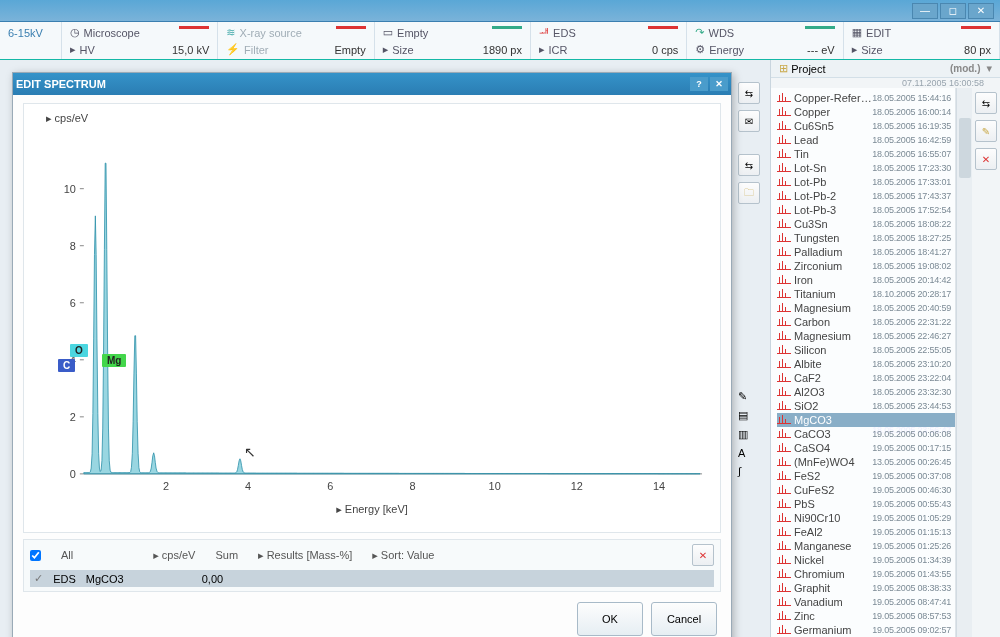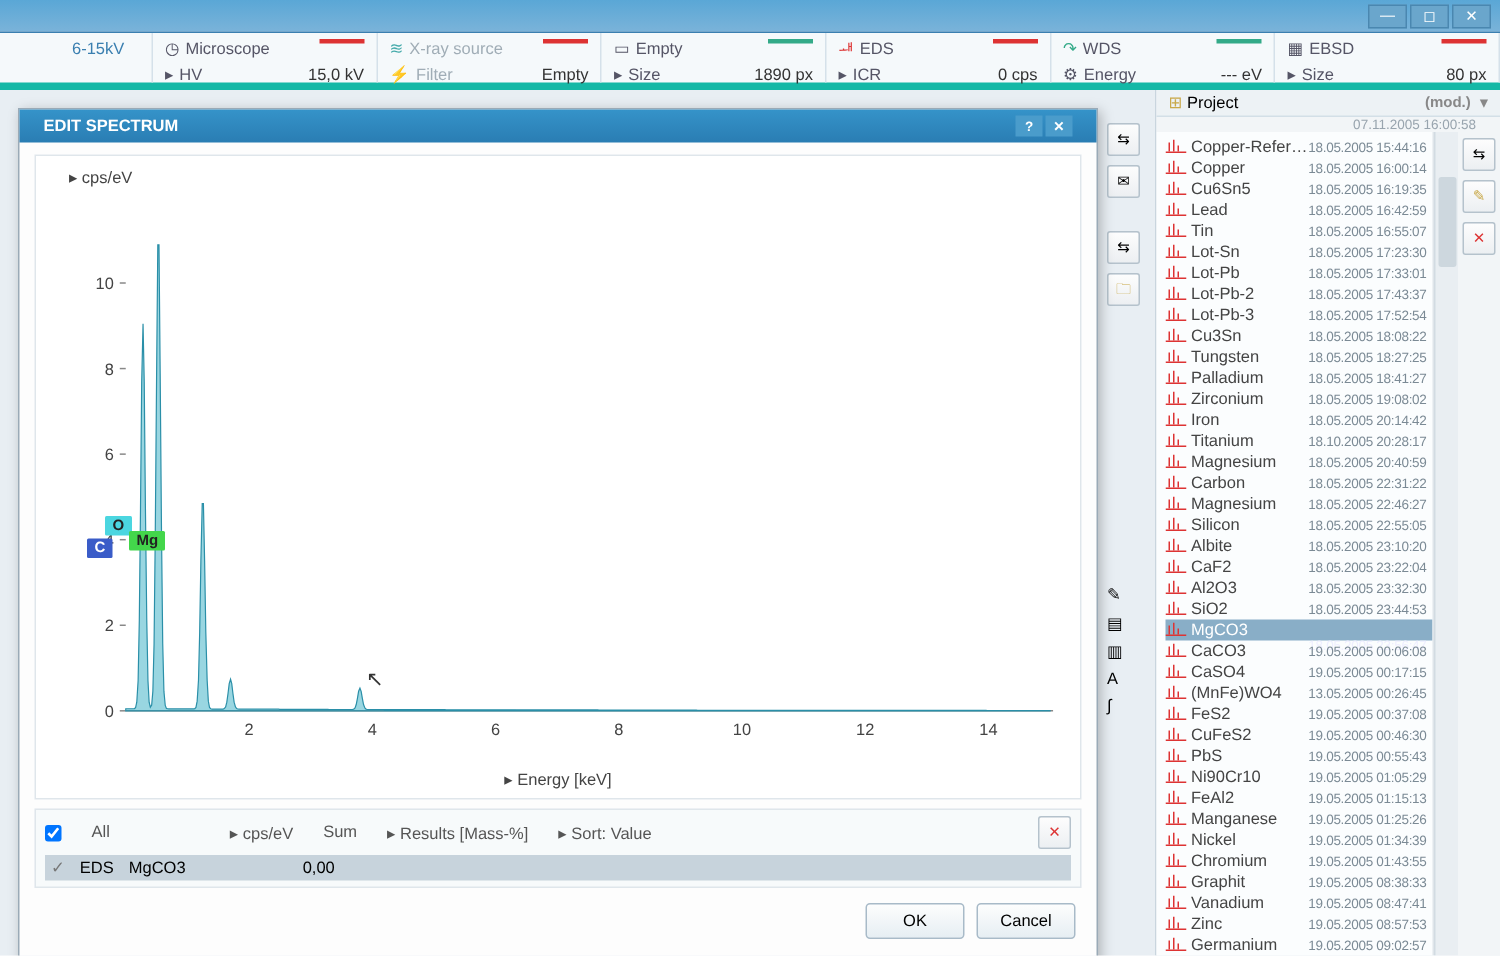--- a/index.html
+++ b/index.html
@@ -1,46 +1,46 @@
 <!DOCTYPE html>
 <html><head>
 <meta charset="utf-8">
 <style>
 * { margin:0; padding:0; box-sizing:border-box; font-family:"Segoe UI",Tahoma,sans-serif; font-size:11px; }
 body { width:1000px; height:637px; background:#e8eef3; overflow:hidden; position:relative; }
 .titlebar { height:22px; background:linear-gradient(#5aa7d6,#7ab3d9); display:flex; justify-content:flex-end; align-items:center; padding-right:6px; gap:2px; border-bottom:1px solid #3a7fb0; }
 .titlebar .winbtn { width:26px; height:16px; background:#6aa6cc; border:1px solid #4a87b0; color:#fff; display:flex; align-items:center; justify-content:center; font-size:10px; cursor:pointer; }
-.ribbon { height:38px; display:flex; background:#f5f9fb; border-bottom:5px solid #14b8a6;padding-left:40px; }
+.ribbon { height:38px; display:flex; background:#f5f9fb; border-bottom:1px solid #14b8a6; }
 .ribbon .cell { flex:1; border-right:1px solid #d5e1ea; padding:2px 8px; position:relative; }
 .ribbon .cell.narrow { flex:0 0 62px; }
 .ribbon .row { display:flex; align-items:center; gap:4px; height:17px; color:#556; }
 .ribbon .row.top { font-size:11px; }
 .ribbon .row .val { color:#333; font-weight:500; margin-left:auto; }
 .ribbon .bar { position:absolute; top:4px; right:8px; width:30px; height:3px; }
 .ribbon .bar.red{background:#d33;} .ribbon .bar.green{background:#3a8;}
 .main { position:absolute; top:60px; left:0; right:0; bottom:0; display:flex; }
 .leftarea { flex:1; position:relative; padding:20px 12px 0 12px; }
 .modal { position:absolute; top:12px; left:12px; width:720px; background:#fdfdfd; border:1px solid #9aaab7; box-shadow:2px 2px 8px rgba(0,0,0,.25); z-index:50; }
-.modal-titlebar { height:22px; background:linear-gradient(#3593c9,#2a7db3); color:#fff; display:flex; align-items:center; padding:0 16px; font-size:10px; font-weight:600; }
+.modal-titlebar { height:22px; background:linear-gradient(#3593c9,#2a7db3); color:#fff; display:flex; align-items:center; padding:0 3px; font-size:10px; font-weight:600; }
 .modal-titlebar .sp{margin-left:auto;} .modal-titlebar .mb{width:18px;height:14px;margin-left:2px;background:#4a9ccb;display:flex;align-items:center;justify-content:center;font-size:9px;cursor:pointer;}
 .modal-body { padding:8px 10px; }
 .chart-wrap { position:relative; height:430px; border:1px solid #dfe6eb; background:#fff; margin-bottom:6px; }
 .ylabel { position:absolute; top:8px; left:22px; font-size:11px; color:#444; }
-.xlabel { position:absolute; bottom:6px; left:50%; transform:translateX(-50%); font-size:11px; color:#444; }
+.xlabel { position:absolute; bottom:16px; left:50%; transform:translateX(-50%); font-size:11px; color:#444; }
 .chart-svg { position:absolute; top:24px; left:32px; right:8px; bottom:28px; }
 .peak-label { position:absolute; padding:1px 5px; font-size:10px; font-weight:600; border-radius:1px; }
 .peak-label.c { background:#3a5cc8; color:#fff; }
 .peak-label.o { background:#4bd6e0; color:#222; }
 .peak-label.mg{ background:#43d64b; color:#222; }
 .cursor-arrow { position:absolute; top:340px; left:220px; font-size:14px; color:#333; }
 .legendbar { border:1px solid #dfe6eb; background:#f7fafb; padding:4px 6px; margin-bottom:4px; }
 .legendbar .hdr { display:flex; gap:20px; align-items:center; color:#555; }
 .legendbar .row2 { display:flex; gap:10px; align-items:center; background:#c7d3dc; margin-top:4px; padding:2px 4px; }
 .modal-buttons { display:flex; justify-content:flex-end; gap:8px; padding:6px 4px 10px 4px; }
-.modal-buttons button { width:66px; height:24px; background:linear-gradient(#fdfdfd,#e6eef3); border:1px solid #a8bac8; border-radius:3px; cursor:pointer; }
+.modal-buttons button { width:66px; height:34px; background:linear-gradient(#fdfdfd,#e6eef3); border:1px solid #a8bac8; border-radius:3px; cursor:pointer; }
 .side-icons { position:absolute; top:22px; left:738px; width:24px; display:flex; flex-direction:column; gap:6px; }
 .side-icons .sbtn, .rs-btn, .proj-btn { width:22px; height:22px; background:linear-gradient(#fdfdfd,#eceff2); border:1px solid #b5c2cc; border-radius:2px; display:flex; align-items:center; justify-content:center; font-size:10px; cursor:pointer; }
 .side-icons2 { position:absolute; top:330px; left:738px; width:24px; display:flex; flex-direction:column; gap:6px; }
 .rightcol { width:230px; display:flex; flex-direction:column; border-left:1px solid #c9d5de; background:#f7f9fb; }
 .proj-header { height:20px; display:flex; align-items:center; padding:2px 8px; background:#edf2f5; border-bottom:1px solid #d3dfe7; }
 .proj-header .mod { color:#888; margin-left:auto; font-size:10px;font-weight:bold; }
 .proj-sub { height:14px; text-align:right; padding:0 16px; color:#98a4ae; font-size:9px; background:#f2f5f7; }
 .proj-body { flex:1; display:flex; }
 .proj-list { flex:1; overflow:hidden; padding:3px 0 0 6px; background:#fbfdfe; border-right:1px solid #dfe5ea; }
 .proj-item { display:flex; align-items:center; height:14px; font-size:10px; color:#444; white-space:nowrap;}
@@ -125,21 +125,21 @@
     <div class="row">
         <span>⚙</span>
         <span>Energy</span>
         <span class="val"><span>---</span> <span>eV</span></span>
       </div>
   </div>
   <div class="cell">
     <span class="bar red"></span>
     <div class="row top">
         <span>▦</span>
-        <span>EBSD</span>
+        <span>EDIT</span>
       </div>
     <div class="row">
         <span>▸</span>
         <span>Size</span>
         <span class="val"><span>80</span> <span>px</span></span>
       </div>
   </div>
 </div>
 
 <div class="main">
@@ -175,21 +175,21 @@
               <text x="358.6666666666667" y="364" text-anchor="middle" font-size="11" fill="#444">8</text>
               <text x="441.3333333333333" y="364" text-anchor="middle" font-size="11" fill="#444">10</text>
               <text x="524" y="364" text-anchor="middle" font-size="11" fill="#444">12</text>
               <text x="606.6666666666666" y="364" text-anchor="middle" font-size="11" fill="#444">14</text>
               <line x1="28" x2="650" y1="348" y2="348" stroke="#888"></line>
               <path d="M 28 348 L 28.0 346.6 L 28.8 346.6 L 29.7 346.6 L 30.5 346.6 L 31.3 346.6 L 32.1 346.6 L 33.0 346.6 L 33.8 346.5 L 34.6 345.9 L 35.4 342.2 L 36.3 327.7 L 37.1 287.2 L 37.9 212.2 L 38.7 127.3 L 39.6 88.4 L 40.4 127.3 L 41.2 212.2 L 42.1 287.2 L 42.9 327.7 L 43.7 342.2 L 44.5 345.6 L 45.4 344.2 L 46.2 334.7 L 47.0 302.8 L 47.8 229.8 L 48.7 122.1 L 49.5 35.4 L 50.3 35.4 L 51.1 122.1 L 52.0 229.8 L 52.8 302.8 L 53.6 334.8 L 54.5 344.4 L 55.3 346.4 L 56.1 346.6 L 56.9 346.7 L 57.8 346.7 L 58.6 346.7 L 59.4 346.7 L 60.2 346.7 L 61.1 346.7 L 61.9 346.7 L 62.7 346.7 L 63.5 346.7 L 64.4 346.7 L 65.2 346.7 L 66.0 346.7 L 66.9 346.7 L 67.7 346.7 L 68.5 346.7 L 69.3 346.7 L 70.2 346.7 L 71.0 346.7 L 71.8 346.7 L 72.6 346.7 L 73.5 346.7 L 74.3 346.6 L 75.1 345.7 L 75.9 341.5 L 76.8 327.3 L 77.6 295.0 L 78.4 247.4 L 79.3 209.0 L 80.1 209.0 L 80.9 247.4 L 81.7 295.1 L 82.6 327.4 L 83.4 341.5 L 84.2 345.8 L 85.0 346.6 L 85.9 346.8 L 86.7 346.8 L 87.5 346.8 L 88.3 346.8 L 89.2 346.8 L 90.0 346.8 L 90.8 346.8 L 91.7 346.8 L 92.5 346.8 L 93.3 346.8 L 94.1 346.5 L 95.0 345.4 L 95.8 342.2 L 96.6 336.4 L 97.4 329.8 L 98.3 326.8 L 99.1 329.8 L 99.9 336.4 L 100.7 342.2 L 101.6 345.4 L 102.4 346.5 L 103.2 346.8 L 104.1 346.9 L 104.9 346.9 L 105.7 346.9 L 106.5 346.9 L 107.4 346.9 L 108.2 346.9 L 109.0 346.9 L 109.8 346.9 L 110.7 346.9 L 111.5 346.9 L 112.3 346.9 L 113.1 346.9 L 114.0 346.9 L 114.8 346.9 L 115.6 346.9 L 116.5 346.9 L 117.3 346.9 L 118.1 346.9 L 118.9 346.9 L 119.8 346.9 L 120.6 346.9 L 121.4 346.9 L 122.2 346.9 L 123.1 346.9 L 123.9 346.9 L 124.7 346.9 L 125.5 346.9 L 126.4 346.9 L 127.2 346.9 L 128.0 346.9 L 128.9 346.9 L 129.7 346.9 L 130.5 346.9 L 131.3 347.0 L 132.2 347.0 L 133.0 347.0 L 133.8 347.0 L 134.6 347.0 L 135.5 347.0 L 136.3 347.0 L 137.1 347.0 L 137.9 347.0 L 138.8 347.0 L 139.6 347.0 L 140.4 347.0 L 141.3 347.0 L 142.1 347.0 L 142.9 347.0 L 143.7 347.0 L 144.6 347.0 L 145.4 347.0 L 146.2 347.0 L 147.0 347.0 L 147.9 347.0 L 148.7 347.0 L 149.5 347.0 L 150.3 347.0 L 151.2 347.0 L 152.0 347.0 L 152.8 347.0 L 153.7 347.0 L 154.5 347.0 L 155.3 347.0 L 156.1 347.0 L 157.0 347.0 L 157.8 347.0 L 158.6 347.0 L 159.4 347.0 L 160.3 347.0 L 161.1 347.0 L 161.9 347.0 L 162.7 347.0 L 163.6 347.0 L 164.4 347.1 L 165.2 347.1 L 166.1 347.1 L 166.9 347.1 L 167.7 347.1 L 168.5 347.1 L 169.4 347.1 L 170.2 347.1 L 171.0 347.1 L 171.8 347.1 L 172.7 347.1 L 173.5 347.1 L 174.3 347.1 L 175.1 347.1 L 176.0 347.1 L 176.8 347.1 L 177.6 347.1 L 178.5 347.1 L 179.3 347.1 L 180.1 347.1 L 180.9 346.9 L 181.8 346.0 L 182.6 343.8 L 183.4 339.6 L 184.2 334.9 L 185.1 332.8 L 185.9 334.9 L 186.7 339.6 L 187.5 343.8 L 188.4 346.1 L 189.2 346.9 L 190.0 347.1 L 190.9 347.1 L 191.7 347.1 L 192.5 347.1 L 193.3 347.1 L 194.2 347.1 L 195.0 347.1 L 195.8 347.1 L 196.6 347.1 L 197.5 347.1 L 198.3 347.1 L 199.1 347.1 L 199.9 347.1 L 200.8 347.1 L 201.6 347.2 L 202.4 347.2 L 203.3 347.2 L 204.1 347.2 L 204.9 347.2 L 205.7 347.2 L 206.6 347.2 L 207.4 347.2 L 208.2 347.2 L 209.0 347.2 L 209.9 347.2 L 210.7 347.2 L 211.5 347.2 L 212.3 347.2 L 213.2 347.2 L 214.0 347.2 L 214.8 347.2 L 215.7 347.2 L 216.5 347.2 L 217.3 347.2 L 218.1 347.2 L 219.0 347.2 L 219.8 347.2 L 220.6 347.2 L 221.4 347.2 L 222.3 347.2 L 223.1 347.2 L 223.9 347.2 L 224.7 347.2 L 225.6 347.2 L 226.4 347.2 L 227.2 347.2 L 228.1 347.2 L 228.9 347.2 L 229.7 347.2 L 230.5 347.2 L 231.4 347.2 L 232.2 347.2 L 233.0 347.2 L 233.8 347.2 L 234.7 347.2 L 235.5 347.2 L 236.3 347.2 L 237.1 347.2 L 238.0 347.2 L 238.8 347.2 L 239.6 347.2 L 240.5 347.2 L 241.3 347.2 L 242.1 347.2 L 242.9 347.3 L 243.8 347.3 L 244.6 347.3 L 245.4 347.3 L 246.2 347.3 L 247.1 347.3 L 247.9 347.3 L 248.7 347.3 L 249.5 347.3 L 250.4 347.3 L 251.2 347.3 L 252.0 347.3 L 252.9 347.3 L 253.7 347.3 L 254.5 347.3 L 255.3 347.3 L 256.2 347.3 L 257.0 347.3 L 257.8 347.3 L 258.6 347.3 L 259.5 347.3 L 260.3 347.3 L 261.1 347.3 L 261.9 347.3 L 262.8 347.3 L 263.6 347.3 L 264.4 347.3 L 265.3 347.3 L 266.1 347.3 L 266.9 347.3 L 267.7 347.3 L 268.6 347.3 L 269.4 347.3 L 270.2 347.3 L 271.0 347.3 L 271.9 347.3 L 272.7 347.3 L 273.5 347.3 L 274.3 347.3 L 275.2 347.3 L 276.0 347.3 L 276.8 347.3 L 277.7 347.3 L 278.5 347.3 L 279.3 347.3 L 280.1 347.3 L 281.0 347.3 L 281.8 347.3 L 282.6 347.3 L 283.4 347.3 L 284.3 347.3 L 285.1 347.3 L 285.9 347.3 L 286.7 347.3 L 287.6 347.3 L 288.4 347.3 L 289.2 347.3 L 290.1 347.4 L 290.9 347.4 L 291.7 347.4 L 292.5 347.4 L 293.4 347.4 L 294.2 347.4 L 295.0 347.4 L 295.8 347.4 L 296.7 347.4 L 297.5 347.4 L 298.3 347.4 L 299.1 347.4 L 300.0 347.4 L 300.8 347.4 L 301.6 347.4 L 302.5 347.4 L 303.3 347.4 L 304.1 347.4 L 304.9 347.4 L 305.8 347.4 L 306.6 347.4 L 307.4 347.4 L 308.2 347.4 L 309.1 347.4 L 309.9 347.4 L 310.7 347.4 L 311.5 347.4 L 312.4 347.4 L 313.2 347.4 L 314.0 347.4 L 314.9 347.4 L 315.7 347.4 L 316.5 347.4 L 317.3 347.4 L 318.2 347.4 L 319.0 347.4 L 319.8 347.4 L 320.6 347.4 L 321.5 347.4 L 322.3 347.4 L 323.1 347.4 L 323.9 347.4 L 324.8 347.4 L 325.6 347.4 L 326.4 347.4 L 327.3 347.4 L 328.1 347.4 L 328.9 347.4 L 329.7 347.4 L 330.6 347.4 L 331.4 347.4 L 332.2 347.4 L 333.0 347.4 L 333.9 347.4 L 334.7 347.4 L 335.5 347.4 L 336.3 347.4 L 337.2 347.4 L 338.0 347.4 L 338.8 347.4 L 339.7 347.4 L 340.5 347.4 L 341.3 347.4 L 342.1 347.4 L 343.0 347.4 L 343.8 347.4 L 344.6 347.4 L 345.4 347.5 L 346.3 347.5 L 347.1 347.5 L 347.9 347.5 L 348.7 347.5 L 349.6 347.5 L 350.4 347.5 L 351.2 347.5 L 352.1 347.5 L 352.9 347.5 L 353.7 347.5 L 354.5 347.5 L 355.4 347.5 L 356.2 347.5 L 357.0 347.5 L 357.8 347.5 L 358.7 347.5 L 359.5 347.5 L 360.3 347.5 L 361.1 347.5 L 362.0 347.5 L 362.8 347.5 L 363.6 347.5 L 364.5 347.5 L 365.3 347.5 L 366.1 347.5 L 366.9 347.5 L 367.8 347.5 L 368.6 347.5 L 369.4 347.5 L 370.2 347.5 L 371.1 347.5 L 371.9 347.5 L 372.7 347.5 L 373.5 347.5 L 374.4 347.5 L 375.2 347.5 L 376.0 347.5 L 376.9 347.5 L 377.7 347.5 L 378.5 347.5 L 379.3 347.5 L 380.2 347.5 L 381.0 347.5 L 381.8 347.5 L 382.6 347.5 L 383.5 347.5 L 384.3 347.5 L 385.1 347.5 L 385.9 347.5 L 386.8 347.5 L 387.6 347.5 L 388.4 347.5 L 389.3 347.5 L 390.1 347.5 L 390.9 347.5 L 391.7 347.5 L 392.6 347.5 L 393.4 347.5 L 394.2 347.5 L 395.0 347.5 L 395.9 347.5 L 396.7 347.5 L 397.5 347.5 L 398.3 347.5 L 399.2 347.5 L 400.0 347.5 L 400.8 347.5 L 401.7 347.5 L 402.5 347.5 L 403.3 347.5 L 404.1 347.5 L 405.0 347.5 L 405.8 347.5 L 406.6 347.5 L 407.4 347.5 L 408.3 347.5 L 409.1 347.5 L 409.9 347.5 L 410.7 347.5 L 411.6 347.6 L 412.4 347.6 L 413.2 347.6 L 414.1 347.6 L 414.9 347.6 L 415.7 347.6 L 416.5 347.6 L 417.4 347.6 L 418.2 347.6 L 419.0 347.6 L 419.8 347.6 L 420.7 347.6 L 421.5 347.6 L 422.3 347.6 L 423.1 347.6 L 424.0 347.6 L 424.8 347.6 L 425.6 347.6 L 426.5 347.6 L 427.3 347.6 L 428.1 347.6 L 428.9 347.6 L 429.8 347.6 L 430.6 347.6 L 431.4 347.6 L 432.2 347.6 L 433.1 347.6 L 433.9 347.6 L 434.7 347.6 L 435.5 347.6 L 436.4 347.6 L 437.2 347.6 L 438.0 347.6 L 438.9 347.6 L 439.7 347.6 L 440.5 347.6 L 441.3 347.6 L 442.2 347.6 L 443.0 347.6 L 443.8 347.6 L 444.6 347.6 L 445.5 347.6 L 446.3 347.6 L 447.1 347.6 L 447.9 347.6 L 448.8 347.6 L 449.6 347.6 L 450.4 347.6 L 451.3 347.6 L 452.1 347.6 L 452.9 347.6 L 453.7 347.6 L 454.6 347.6 L 455.4 347.6 L 456.2 347.6 L 457.0 347.6 L 457.9 347.6 L 458.7 347.6 L 459.5 347.6 L 460.3 347.6 L 461.2 347.6 L 462.0 347.6 L 462.8 347.6 L 463.7 347.6 L 464.5 347.6 L 465.3 347.6 L 466.1 347.6 L 467.0 347.6 L 467.8 347.6 L 468.6 347.6 L 469.4 347.6 L 470.3 347.6 L 471.1 347.6 L 471.9 347.6 L 472.7 347.6 L 473.6 347.6 L 474.4 347.6 L 475.2 347.6 L 476.1 347.6 L 476.9 347.6 L 477.7 347.6 L 478.5 347.6 L 479.4 347.6 L 480.2 347.6 L 481.0 347.6 L 481.8 347.6 L 482.7 347.6 L 483.5 347.6 L 484.3 347.6 L 485.1 347.6 L 486.0 347.6 L 486.8 347.6 L 487.6 347.6 L 488.5 347.6 L 489.3 347.6 L 490.1 347.6 L 490.9 347.6 L 491.8 347.6 L 492.6 347.6 L 493.4 347.6 L 494.2 347.6 L 495.1 347.7 L 495.9 347.7 L 496.7 347.7 L 497.5 347.7 L 498.4 347.7 L 499.2 347.7 L 500.0 347.7 L 500.9 347.7 L 501.7 347.7 L 502.5 347.7 L 503.3 347.7 L 504.2 347.7 L 505.0 347.7 L 505.8 347.7 L 506.6 347.7 L 507.5 347.7 L 508.3 347.7 L 509.1 347.7 L 509.9 347.7 L 510.8 347.7 L 511.6 347.7 L 512.4 347.7 L 513.3 347.7 L 514.1 347.7 L 514.9 347.7 L 515.7 347.7 L 516.6 347.7 L 517.4 347.7 L 518.2 347.7 L 519.0 347.7 L 519.9 347.7 L 520.7 347.7 L 521.5 347.7 L 522.3 347.7 L 523.2 347.7 L 524.0 347.7 L 524.8 347.7 L 525.7 347.7 L 526.5 347.7 L 527.3 347.7 L 528.1 347.7 L 529.0 347.7 L 529.8 347.7 L 530.6 347.7 L 531.4 347.7 L 532.3 347.7 L 533.1 347.7 L 533.9 347.7 L 534.7 347.7 L 535.6 347.7 L 536.4 347.7 L 537.2 347.7 L 538.1 347.7 L 538.9 347.7 L 539.7 347.7 L 540.5 347.7 L 541.4 347.7 L 542.2 347.7 L 543.0 347.7 L 543.8 347.7 L 544.7 347.7 L 545.5 347.7 L 546.3 347.7 L 547.1 347.7 L 548.0 347.7 L 548.8 347.7 L 549.6 347.7 L 550.5 347.7 L 551.3 347.7 L 552.1 347.7 L 552.9 347.7 L 553.8 347.7 L 554.6 347.7 L 555.4 347.7 L 556.2 347.7 L 557.1 347.7 L 557.9 347.7 L 558.7 347.7 L 559.5 347.7 L 560.4 347.7 L 561.2 347.7 L 562.0 347.7 L 562.9 347.7 L 563.7 347.7 L 564.5 347.7 L 565.3 347.7 L 566.2 347.7 L 567.0 347.7 L 567.8 347.7 L 568.6 347.7 L 569.5 347.7 L 570.3 347.7 L 571.1 347.7 L 571.9 347.7 L 572.8 347.7 L 573.6 347.7 L 574.4 347.7 L 575.3 347.7 L 576.1 347.7 L 576.9 347.7 L 577.7 347.7 L 578.6 347.7 L 579.4 347.7 L 580.2 347.7 L 581.0 347.7 L 581.9 347.7 L 582.7 347.7 L 583.5 347.7 L 584.3 347.7 L 585.2 347.7 L 586.0 347.7 L 586.8 347.7 L 587.7 347.7 L 588.5 347.7 L 589.3 347.7 L 590.1 347.7 L 591.0 347.7 L 591.8 347.7 L 592.6 347.7 L 593.4 347.7 L 594.3 347.7 L 595.1 347.7 L 595.9 347.7 L 596.7 347.7 L 597.6 347.7 L 598.4 347.7 L 599.2 347.7 L 600.1 347.7 L 600.9 347.7 L 601.7 347.7 L 602.5 347.7 L 603.4 347.7 L 604.2 347.7 L 605.0 347.7 L 605.8 347.8 L 606.7 347.8 L 607.5 347.8 L 608.3 347.8 L 609.1 347.8 L 610.0 347.8 L 610.8 347.8 L 611.6 347.8 L 612.5 347.8 L 613.3 347.8 L 614.1 347.8 L 614.9 347.8 L 615.8 347.8 L 616.6 347.8 L 617.4 347.8 L 618.2 347.8 L 619.1 347.8 L 619.9 347.8 L 620.7 347.8 L 621.5 347.8 L 622.4 347.8 L 623.2 347.8 L 624.0 347.8 L 624.9 347.8 L 625.7 347.8 L 626.5 347.8 L 627.3 347.8 L 628.2 347.8 L 629.0 347.8 L 629.8 347.8 L 630.6 347.8 L 631.5 347.8 L 632.3 347.8 L 633.1 347.8 L 633.9 347.8 L 634.8 347.8 L 635.6 347.8 L 636.4 347.8 L 637.3 347.8 L 638.1 347.8 L 638.9 347.8 L 639.7 347.8 L 640.6 347.8 L 641.4 347.8 L 642.2 347.8 L 643.0 347.8 L 643.9 347.8 L 644.7 347.8 L 645.5 347.8 L 646.3 347.8 L 647.2 347.8 L 648.0 347.8 L 648 348 Z" fill="rgba(70,180,200,0.55)" stroke="#2a8fa8" stroke-width="0.8"></path>
             </svg>
           <span class="cursor-arrow">↖</span>
         <span class="peak-label c" style="left: 34px; top: 255px;">C</span>
             <span class="peak-label o" style="left: 46px; top: 240px;">O</span>
-            <span class="peak-label mg" style="left: 62px; top: 250px;">Mg</span>
+            <span class="peak-label mg" style="left: 78px; top: 250px;">Mg</span>
           </div>
         <div class="legendbar">
           <div class="hdr">
             <input type="checkbox" checked="" style="">
             <span>All</span>
             <span style="width:40px"></span>
             <span>▸ cps/eV</span>
             <span>Sum</span>
             <span>▸ Results [Mass-%]</span>
             <span>▸ Sort: Value</span>

